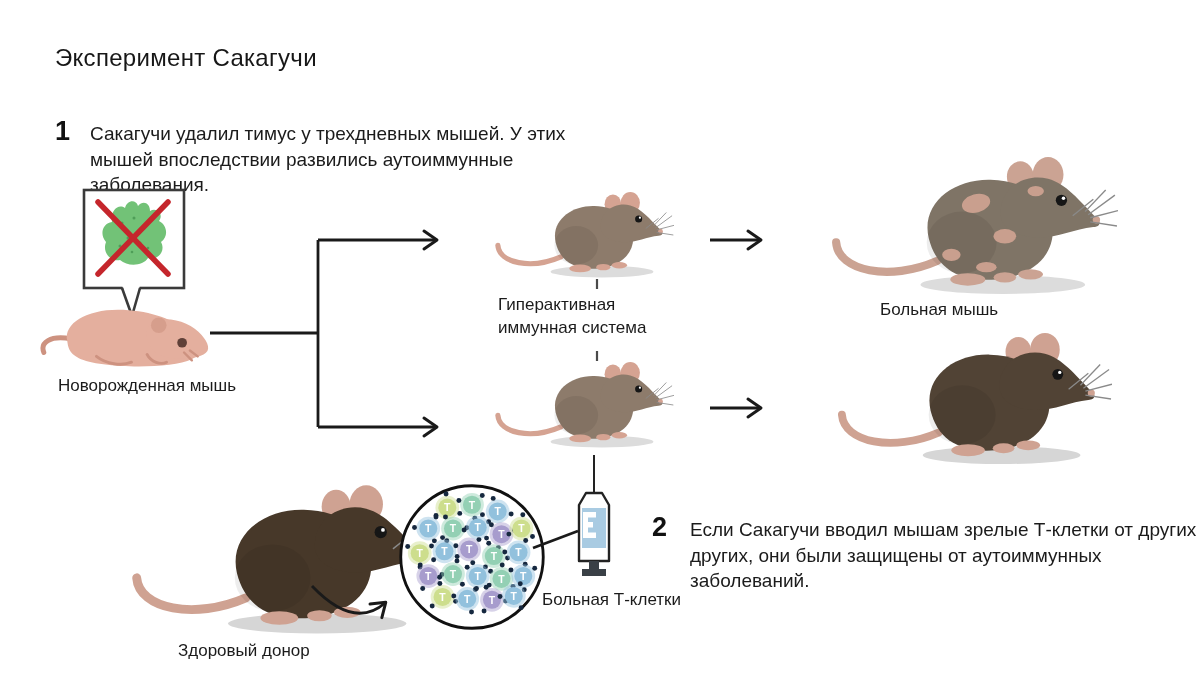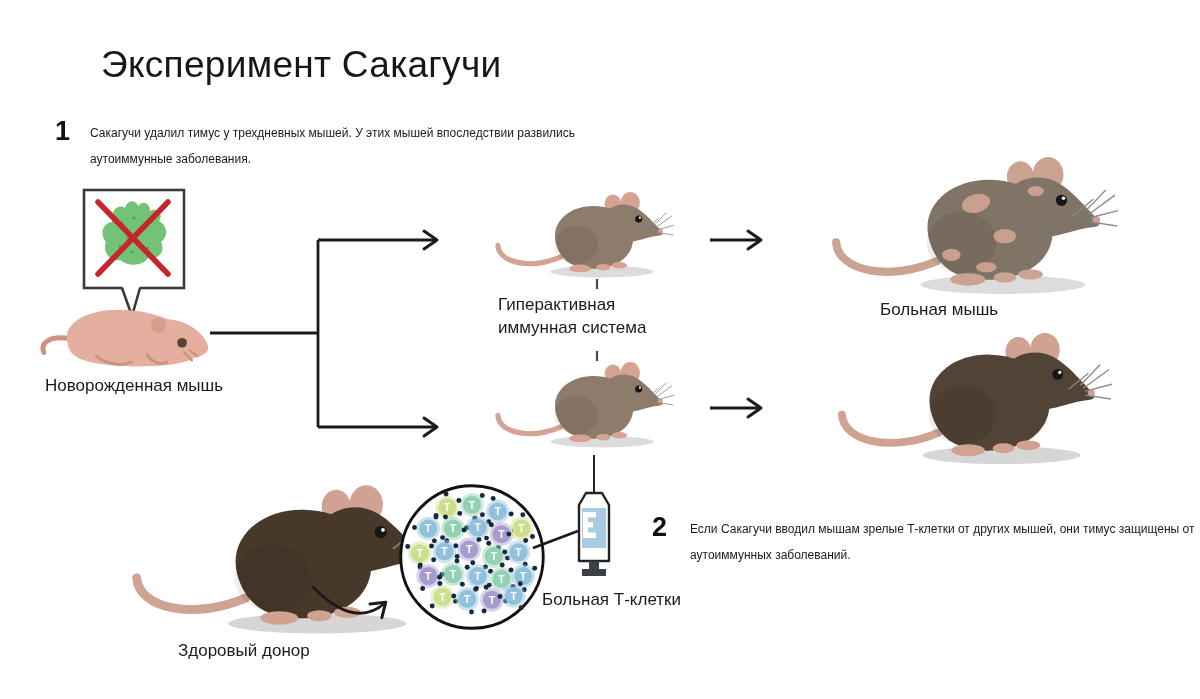--- a/index.html
+++ b/index.html
@@ -1,23 +1,23 @@
 <!DOCTYPE html>
 <html><head>
 <meta charset="utf-8">
 <style>
   html,body{margin:0;padding:0;background:#fff;}
   .canvas{
     position:relative;width:1200px;height:699px;background:#ffffff;
     font-family:"Liberation Sans", sans-serif;color:#1b1b1b;overflow:hidden;
   }
   .abs{position:absolute;}
-  .title{font-size:37px;font-weight:400;letter-spacing:.3px;color:#171717;margin-left:46px;}
+  .title{font-size:24px;font-weight:400;letter-spacing:.3px;color:#171717;}
   .step-num{font-size:27px;font-weight:700;color:#111;}
-  .step-text{font-size:12px;line-height:25.5px;color:#1b1b1b;}
+  .step-text{font-size:19px;line-height:25.5px;color:#1b1b1b;}
   .caption{font-size:17px;color:#1b1b1b;}
   .caption.center{text-align:left;}
   svg{display:block;}
   .overlay{pointer-events:none;}
 </style>
 </head>
 <body>
 
 <svg width="0" height="0" style="position:absolute" aria-hidden="true">
   <defs>
@@ -84,21 +84,21 @@
   <svg class="abs" style="left: 38px; top: 292px; --pup: #e4af9e; --pup2: #cd9280; --pup-eye: #5f4038;" width="185" height="83" viewBox="0 0 190 85">
     <path d="M34,48 C12,44 2,52 6,62" stroke="var(--pup2)" stroke-width="5" fill="none" stroke-linecap="round"></path>
     <path d="M30,50 C26,32 50,18 82,18 C112,18 136,27 152,38 C168,48 172,62 158,69 C134,80 62,78 42,68 C31,62 31,56 30,50 Z" fill="var(--pup)"></path>
     <path d="M118,30 C136,24 158,32 168,44 C175,52 178,60 170,64 C158,70 136,70 124,64 C110,57 108,36 118,30 Z" fill="var(--pup)"></path>
     <circle cx="124" cy="34" r="8" fill="var(--pup2)" opacity="0.6"></circle>
     <circle cx="148" cy="52" r="5" fill="var(--pup-eye)"></circle>
     <path d="M60,66 C70,74 86,76 96,72" stroke="var(--pup2)" stroke-width="3" fill="none" stroke-linecap="round"></path>
     <path d="M112,64 C116,72 126,75 132,72" stroke="var(--pup2)" stroke-width="3" fill="none" stroke-linecap="round"></path>
     <path d="M150,62 L158,70 M156,60 L164,66" stroke="var(--pup2)" stroke-width="2.5" fill="none" stroke-linecap="round"></path>
   </svg>
-  <div class="abs caption" style="left:45px;top:376px;text-align:right;">Новорожденная мышь</div>
+  <div class="abs caption" style="left:58px;top:376px;text-align:right;">Новорожденная мышь</div>
 
   <svg class="abs" style="left: 494px; top: 190px; --fur: #8d7b6b; --ear: #d5a392; --tail: #d5a392; --shadow: #dcdcdc;" width="180" height="90" viewBox="0 0 280 140">
     <use href="#mouse"></use>
   </svg>
   <svg class="abs" style="left: 494px; top: 360px; --fur: #8d7b6b; --ear: #d5a392; --tail: #d5a392; --shadow: #dcdcdc;" width="180" height="90" viewBox="0 0 280 140">
     <use href="#mouse"></use>
   </svg>
   <div class="abs caption center" style="left:498px;top:294px;width:185px;line-height:22.5px;">Гиперактивная иммунная система</div>
 
   <svg class="abs" style="left: 830px; top: 154px; --fur: #7f7466; --ear: #cba393; --tail: #cba393; --patch: #c99f8e; --shadow: #dcdcdc;" width="288" height="144" viewBox="0 0 280 140">
@@ -307,21 +307,21 @@
       <rect x="11" y="59" width="5" height="26"></rect>
       <rect x="11" y="59" width="13" height="5.5"></rect>
       <rect x="11" y="69" width="10" height="5.5"></rect>
       <rect x="11" y="79.5" width="13" height="5.5"></rect>
     </g>
     <rect x="17" y="108" width="10" height="8" fill="var(--dark)"></rect>
     <rect x="10" y="116" width="24" height="7" fill="var(--dark)"></rect>
   </svg>
 
   <div class="abs step-num" style="left:652px;top:512px;">2</div>
-  <div class="abs step-text" style="left:690px;top:517px;width:510px;">Если Сакагучи вводил мышам зрелые Т-клетки от других мышей, они тимус защищены от аутоиммунных заболеваний.</div>
+  <div class="abs step-text" style="left:690px;top:517px;width:510px;">Если Сакагучи вводил мышам зрелые Т-клетки от других других, они были защищены от аутоиммунных заболеваний.</div>
 
   <svg class="abs overlay" style="left: 0px; top: 0px; --arrow: #1a1a1a; --dash: #4a4a4a;" width="1200" height="699" viewBox="0 0 1200 699">
     <defs>
       <marker id="ah" markerUnits="userSpaceOnUse" markerWidth="24" markerHeight="26" refX="15" refY="12" orient="auto">
         <path d="M3,3 L16,12 L3,21" fill="none" stroke="#1a1a1a" stroke-width="3" stroke-linecap="round" stroke-linejoin="round"></path>
       </marker>
     </defs>
     <g stroke="var(--arrow,#1a1a1a)" stroke-width="2.8" fill="none">
       <path d="M210,333 H318"></path>
       <path d="M318,240 V427"></path>

